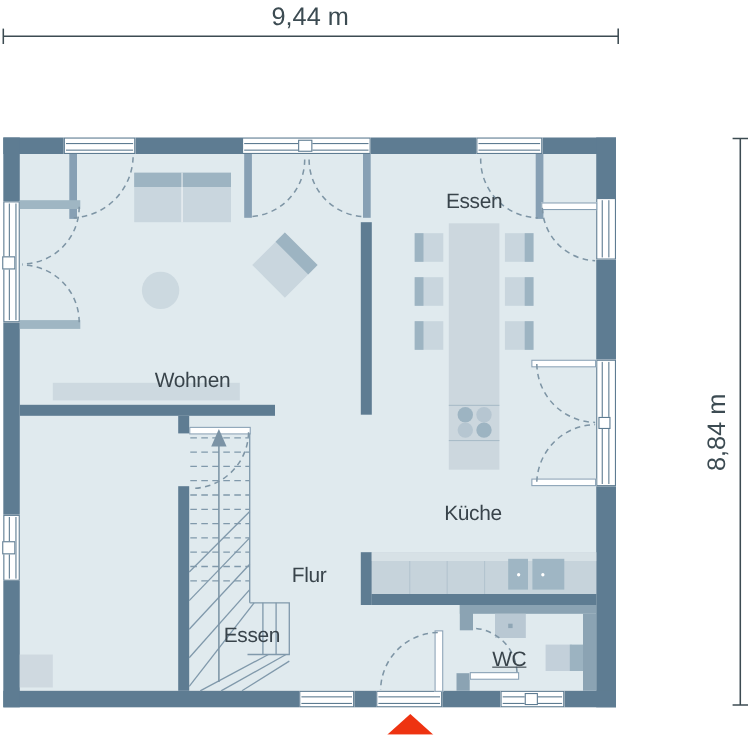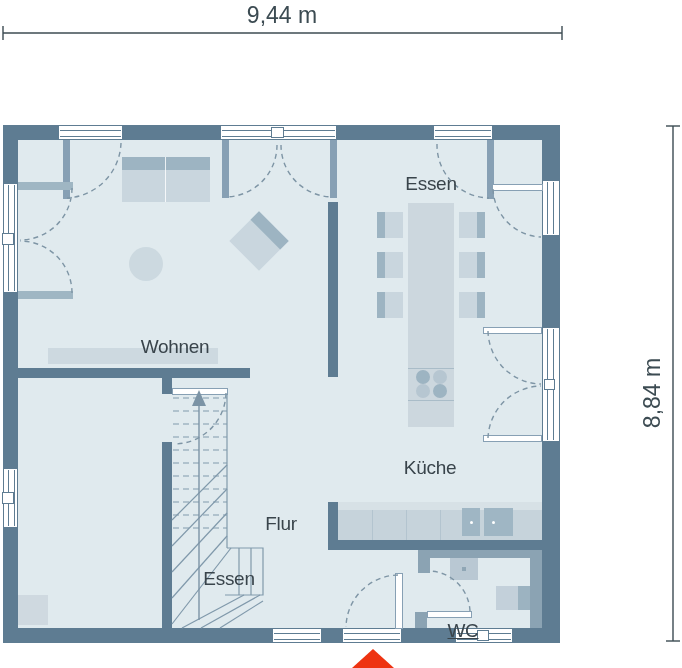--- a/index.html
+++ b/index.html
@@ -226,17 +226,17 @@
         <polygon points="192,406 206,406 199,390" fill="#7b93a5"></polygon>
       </g>
     </g>
   </svg>
 
   <div class="label" style="left:175px;top:310px;margin-top:37px;">Wohnen</div>
   <div class="label" style="left:431px;top:184px;">Essen</div>
   <div class="label" style="left:430px;top:468px;">Küche</div>
   <div class="label" style="left:281px;top:524px;">Flur</div>
   <div class="label" style="left:229px;top:579px;">Essen</div>
-  <div class="label" style="left:463px;top:631px;text-decoration:underline;">WC</div>
+  <div class="label" style="left:463px;top:600px;text-decoration:underline;">WC</div>
 
   <div class="tri" style="left:352px;top:649px;"></div>
 
 </div>
 
 </body></html>

